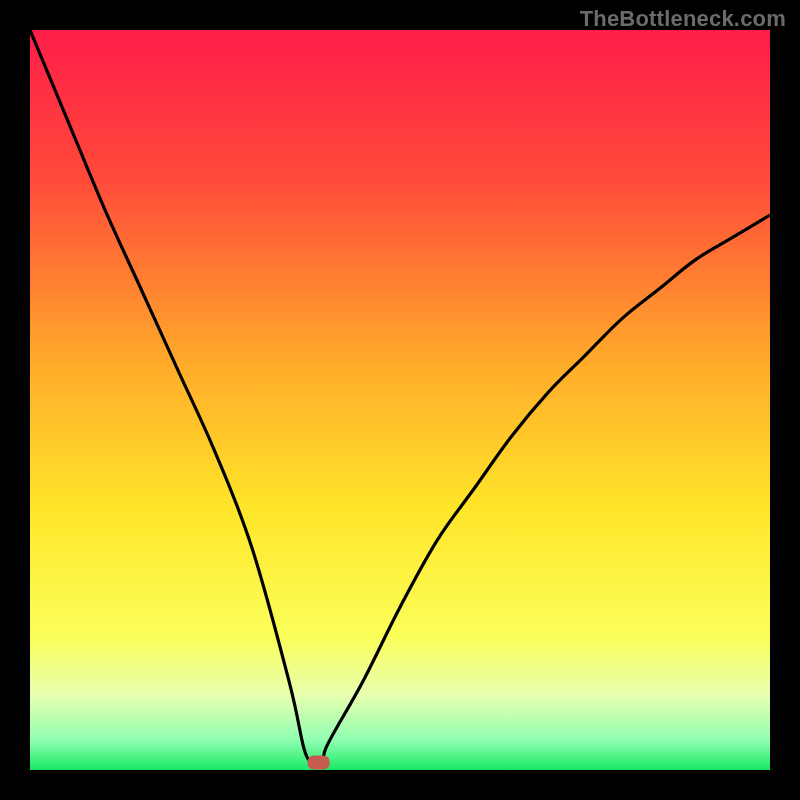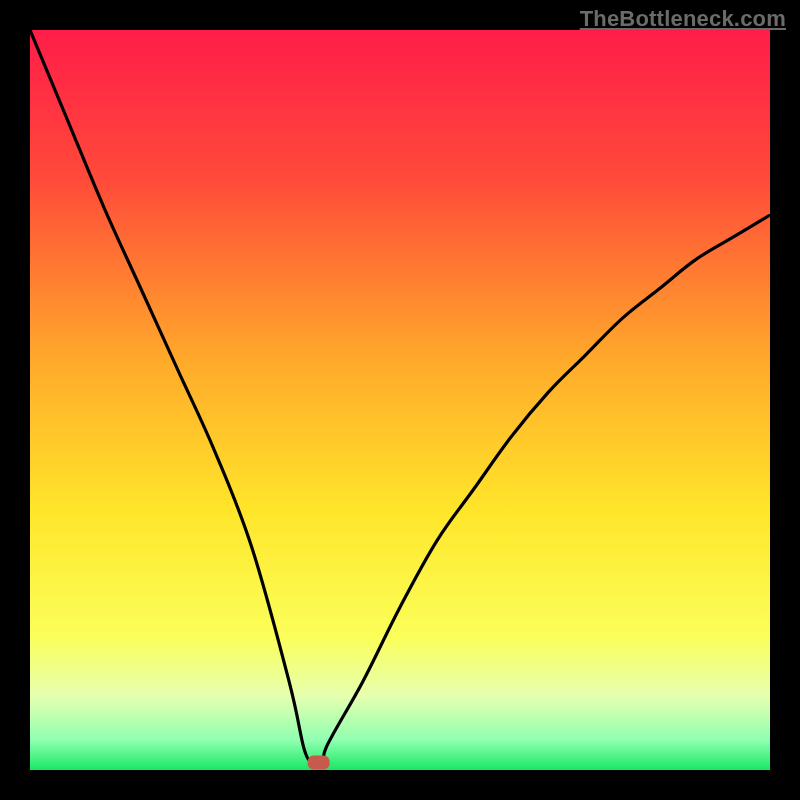--- a/index.html
+++ b/index.html
@@ -20,21 +20,20 @@
   .watermark {
     position: absolute;
     top: 6px;
     right: 14px;
     color: #6b6b6b;
     font-size: 22px;
     font-weight: 600;
     letter-spacing: 0.2px;
     z-index: 5;
     user-select: none;
-    text-decoration: underline;
   }
   .plot {
     position: absolute;
     left: 30px;
     top: 30px;
     width: 740px;
     height: 740px;
   }
   .plot svg {
     display: block;

